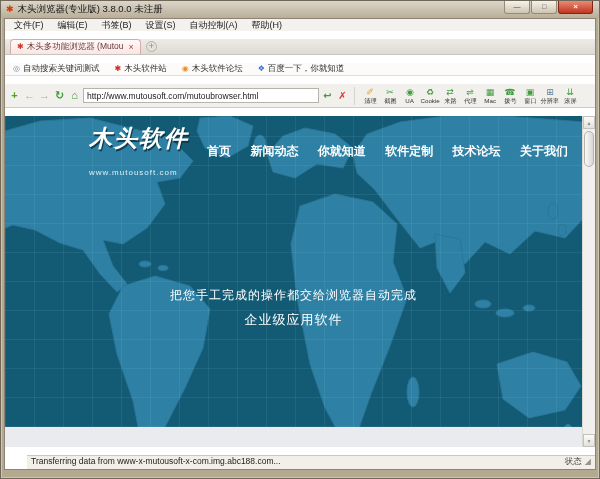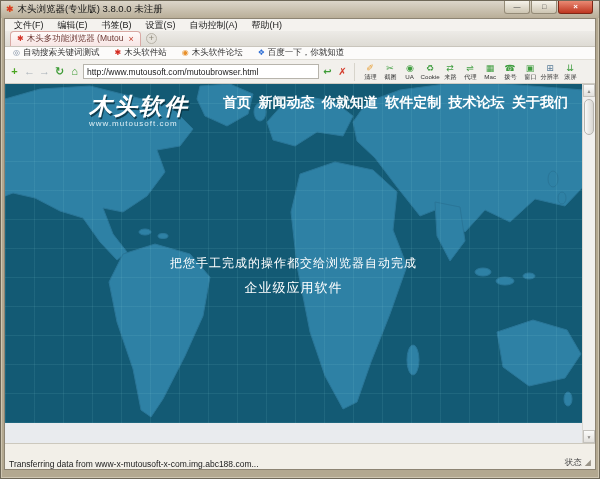--- a/index.html
+++ b/index.html
@@ -17,21 +17,21 @@
   .win-controls { display:flex; gap:1px; align-self:flex-start; margin-right:4px; }
   .win-btn { height:13px; border:1px solid #8f English86; border:1px solid #948b77; border-top:none;
              border-radius:0 0 3px 3px; font-size:7px; line-height:11px; text-align:center;
              color:#3c3c3c; background:linear-gradient(#f5f2ea,#cdc5b2); }
   .btn-min,.btn-max { width:26px; }
   .btn-close { width:35px; background:linear-gradient(#ea8a74,#bf3620); color:#fff;
                border-color:#7e2716; font-weight:bold; font-size:8px; }
 
   
   .client { position:absolute; left:3px; right:3px; top:17px; bottom:8px;
-            background:#fff; display:flex; flex-direction:column; border:1px solid #8d8473; }
+            background:#fff; display:flex; flex-direction:column; border:1px solid #8d8473;gap:8px; }
 
   .menubar { height:12px; background:#f4f2ee; display:flex; align-items:center;
              font-size:9px; color:#222; padding-left:2px; }
   .menu-item { padding:0 7px; line-height:12px; }
 
   .tabbar { height:16px; background:linear-gradient(#edebe7,#dedbd4); display:flex;
             align-items:flex-end; padding-left:5px; border-bottom:1px solid #c9c5bc; }
   .tab { height:15px; display:flex; align-items:center; gap:3px; padding:0 6px;
          background:linear-gradient(#fffaf9,#f8e5e4); border:1px solid #d9a9a4; border-bottom:none;
          border-radius:4px 4px 0 0; font-size:8.5px; color:#6d3a35; white-space:nowrap; }
@@ -60,45 +60,45 @@
   
   .viewport { position:relative; flex:1; background:#fff; overflow:hidden; }
   .page { position:absolute; left:0; top:0; right:13px; bottom:0; overflow:hidden; }
   .map { position:absolute; left:0; right:0; top:0; bottom:20px; background:#135a74; overflow:hidden; }
   .map svg { position:absolute; left:0; top:0; }
   .gridlines { position:absolute; inset:0;
     background-image:repeating-linear-gradient(0deg, rgba(140,215,220,.10) 0 1px, transparent 1px 29px),
                      repeating-linear-gradient(90deg, rgba(140,215,220,.10) 0 1px, transparent 1px 29px); }
   .page-bottom { position:absolute; left:0; right:0; bottom:0; height:20px; background:#e9ebee; }
 
-  .site-header { position:absolute; top:10px; left:84px; right:14px; display:flex; }
+  .site-header { position:absolute; top:10px; left:84px; right:14px; display:flex; align-items:center; }
   .logo-title { font-size:23px; font-weight:bold; font-style:italic; color:#fff; letter-spacing:2px;
                 text-shadow:1px 2px 0 rgba(8,50,66,.85); line-height:24px; }
-  .logo-sub { font-size:8px; color:#dff0f6; letter-spacing:1px; margin-top:1px; }
-  .site-nav { display:flex; flex:1; justify-content:space-between; margin-left:34px;
-              font-size:14px; font-weight:bold; color:#fff; white-space:nowrap; }
+  .logo-sub { font-size:8px; color:#dff0f6; letter-spacing:1px; margin-top:18px; }
+  .site-nav { display:flex; flex:1; justify-content:space-between; margin-left:18px;
+              font-size:12px; font-weight:bold; color:#fff; white-space:nowrap; }
 
   .hero { position:absolute; left:0; right:0; top:155px; text-align:center; color:#fff; }
   .hero-title { font-size:28px; letter-spacing:3px; text-shadow:0 1px 2px rgba(0,40,55,.5); }
   .hero-sub1 { font-size:12px; margin-top:16px; letter-spacing:1px; }
   .hero-sub2 { font-size:13px; margin-top:7px; letter-spacing:1px; }
 
   
   .scrollbar { position:absolute; right:0; top:0; bottom:0; width:13px; background:#f1f0ee;
                border-left:1px solid #dbd9d4; }
   .sb-btn { position:absolute; left:0; right:0; height:13px; background:linear-gradient(#fbfbfa,#e3e1dd);
             border:1px solid #c4c2bd; color:#8a8884; font-size:5px; text-align:center; line-height:12px; }
   .sb-up { top:0; }
   .sb-down { bottom:0; }
   .sb-thumb { position:absolute; left:1px; right:1px; top:15px; height:36px; border-radius:6px;
               background:linear-gradient(90deg,#fafaf9,#d8d6d1); border:1px solid #b6b4af; }
 
   
-  .statusbar { height:26px; background:#f2efe8; border-top:1px solid #ccc8bd; display:flex;
-               align-items:flex-end; padding:0 4px; font-size:8.5px; color:#222; }
+  .statusbar { height:14px; background:#f2efe8; border-top:1px solid #ccc8bd; display:flex;
+               align-items:flex-start; padding:0 4px; font-size:8.5px; color:#222;margin-left:22px; }
   .status-right { margin-left:auto; color:#4a4a4a; display:flex; align-items:center; gap:3px; }
   .grip { color:#9a9488; font-size:8px; line-height:1; }
 </style>
 </head>
 <body>
 
 <div class="win">
 
   <div class="titlebar">
     <span class="title-icon">✱</span>

